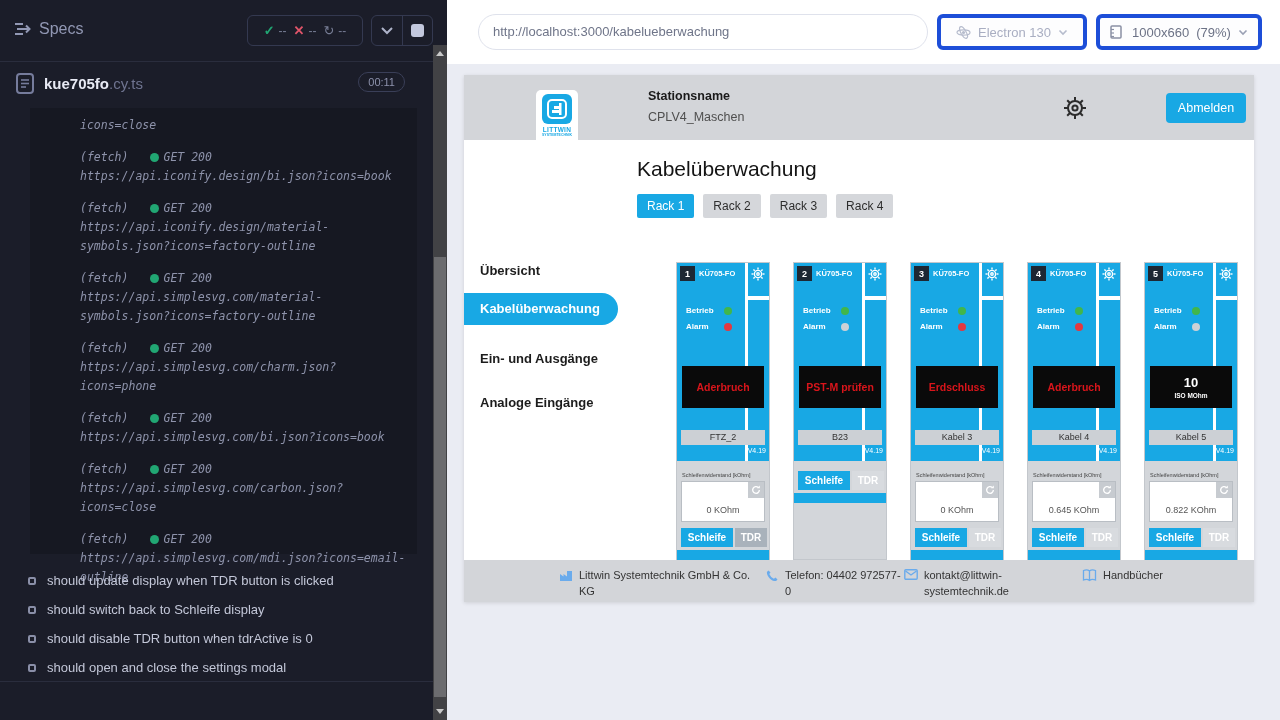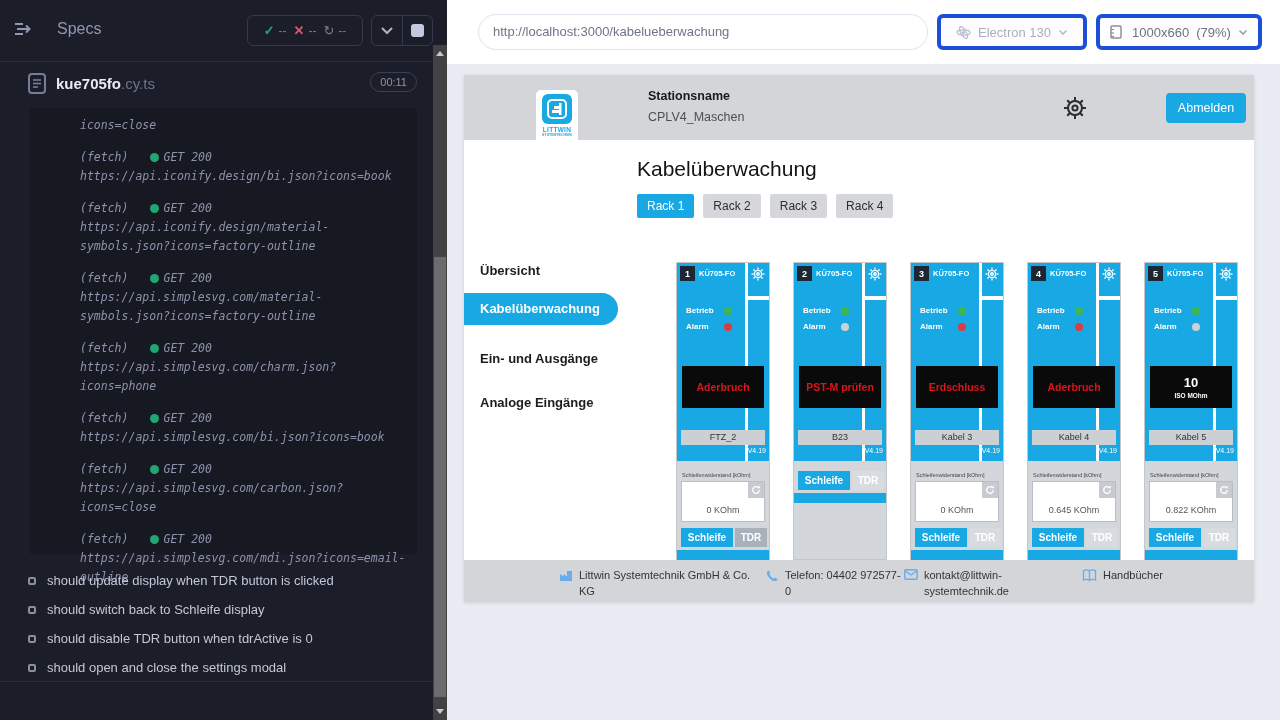--- a/index.html
+++ b/index.html
@@ -3,37 +3,37 @@
 <meta charset="utf-8">
 <style>
   * { margin:0; padding:0; box-sizing:border-box; }
   html,body { width:1280px; height:720px; overflow:hidden; background:#eaecf3;
               font-family:"Liberation Sans", sans-serif; }
   #root { position:relative; width:1280px; height:720px; }
 
   
   #reporter { position:absolute; left:0; top:0; width:447px; height:720px; background:#1b1d29; }
   .rep-header { position:absolute; left:0; top:0; width:433px; height:61px; }
-  .specs { position:absolute; left:14px; top:20px; display:flex; align-items:center; gap:24px; }
+  .specs { position:absolute; left:14px; top:20px; display:flex; align-items:center; gap:6px; }
   .specs-label { font-size:16px; color:#9298b4; }
   .stats { position:absolute; left:247px; top:15px; width:116px; height:31px; border:1px solid #343950;
            border-radius:6px; display:flex; align-items:center; justify-content:center; gap:7px;
            font-size:12px; color:#777d95; }
   .stat { display:flex; align-items:center; gap:4px; }
   .stat .ck { color:#21a673; font-weight:bold; font-size:13px; }
   .stat .fx { color:#e1556a; font-weight:bold; font-size:13px; }
   .stat .pd { color:#777d95; font-size:13px; }
   .winbtns { position:absolute; left:371px; top:15px; width:62px; height:31px; border:1px solid #343950;
              border-radius:6px; display:flex; }
   .winbtns .cell { flex:1; display:flex; align-items:center; justify-content:center; }
   .winbtns .cell + .cell { border-left:1px solid #343950; }
   .stopsq { width:13px; height:13px; background:#c3c8dd; border-radius:3px; }
   .rep-divider { position:absolute; left:0; top:61px; width:433px; height:1px; background:#2a2d3d; }
 
-  .spec-row { position:absolute; left:12px; top:62px; width:433px; height:44px;padding-left:32px; }
+  .spec-row { position:absolute; left:0; top:62px; width:433px; height:44px;padding-left:32px; }
   .file-ic { position:absolute; left:16px; top:11px; }
   .spec-name { position:absolute; left:44px; top:13px; font-size:15px; font-weight:bold; color:#e8eaf4; }
   .spec-name .ext { font-weight:normal; color:#6f7490; }
   .dur-badge { position:absolute; right:28px; top:10px; border:1px solid #3a3f58; border-radius:12px;
                padding:3px 9px; font-size:11px; color:#8d92ac; }
 
   .log { position:absolute; left:30px; top:108px; width:387px; height:446px; background:#161822;
          font-family:"DejaVu Sans Mono", monospace; font-style:italic; font-size:11.5px;
          color:#8e93ab; padding-top:8px; }
   .log .line { padding-left:50px; line-height:19px; white-space:nowrap; }

